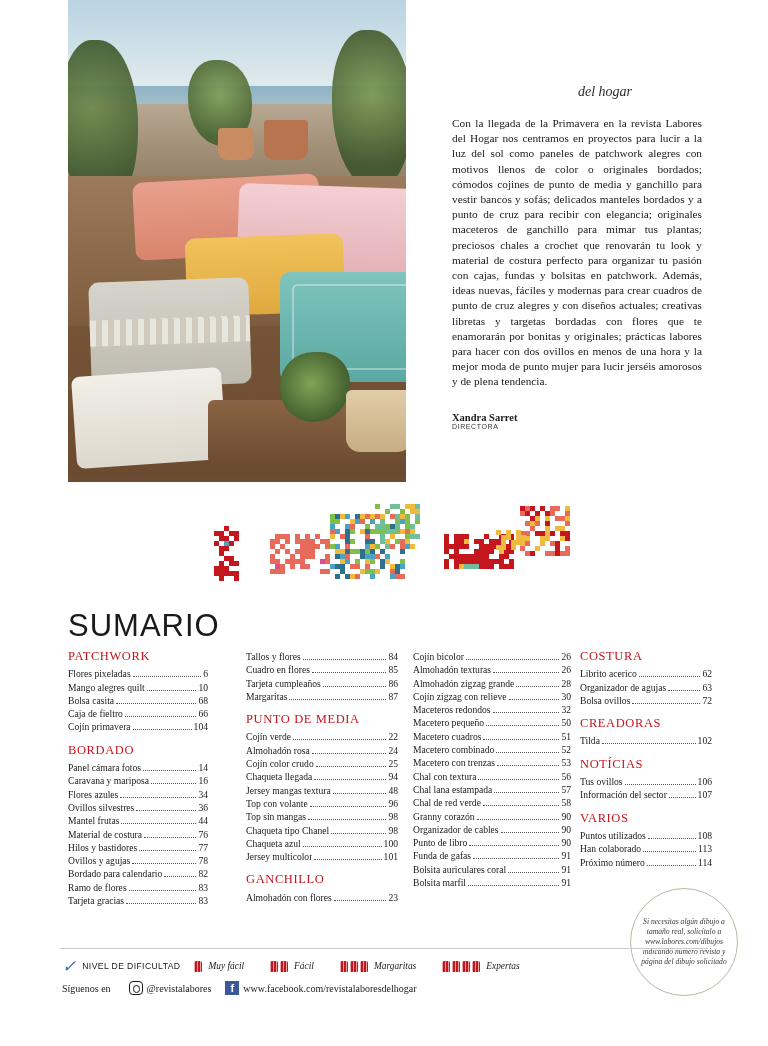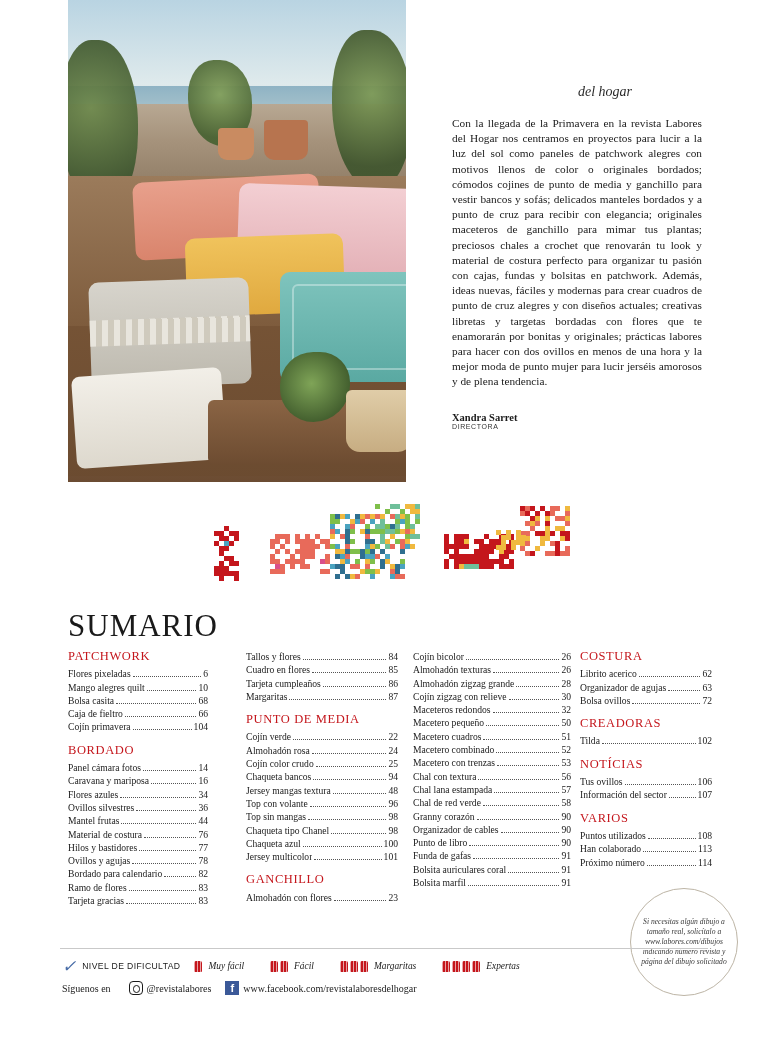--- a/index.html
+++ b/index.html
@@ -103,21 +103,21 @@
   .sig-role { font-family:"Liberation Sans", sans-serif; font-size:7px;
               letter-spacing:.6px; color:#333; }
 
   
   .strip { position:absolute; left:200px; top:500px; width:580px; height:86px; }
   .px { position:absolute; width:5px; height:5px; }
 
   
   .sumario {
     position:absolute; left:68px; top:608px;
-    font-family:Liberation Serif, serif; font-size:31px; letter-spacing:1px;
+    font-family:Liberation Sans, sans-serif; font-size:31px; letter-spacing:1px;
     color:#1a1a1a;
   }
 
   .cols { position:absolute; left:68px; top:650px; width:640px; height:280px; }
   .col { position:absolute; top:0; font-size:9.6px; line-height:13.3px; }
   .col1 { left:0; width:140px; }
   .col2 { left:178px; width:152px; }
   .col3 { left:345px; width:158px; }
   .col4 { left:512px; width:132px; }
 
@@ -718,21 +718,21 @@
         <span class="t">Almohadón rosa</span>
         <span class="dots"></span>
         <span class="p">24</span>
       </div>
       <div class="entry">
         <span class="t">Cojín color crudo</span>
         <span class="dots"></span>
         <span class="p">25</span>
       </div>
       <div class="entry">
-        <span class="t">Chaqueta bancos</span>
+        <span class="t">Chaqueta llegada</span>
         <span class="dots"></span>
         <span class="p">94</span>
       </div>
       <div class="entry">
         <span class="t">Jersey mangas textura</span>
         <span class="dots"></span>
         <span class="p">48</span>
       </div>
       <div class="entry">
         <span class="t">Top con volante</span>

